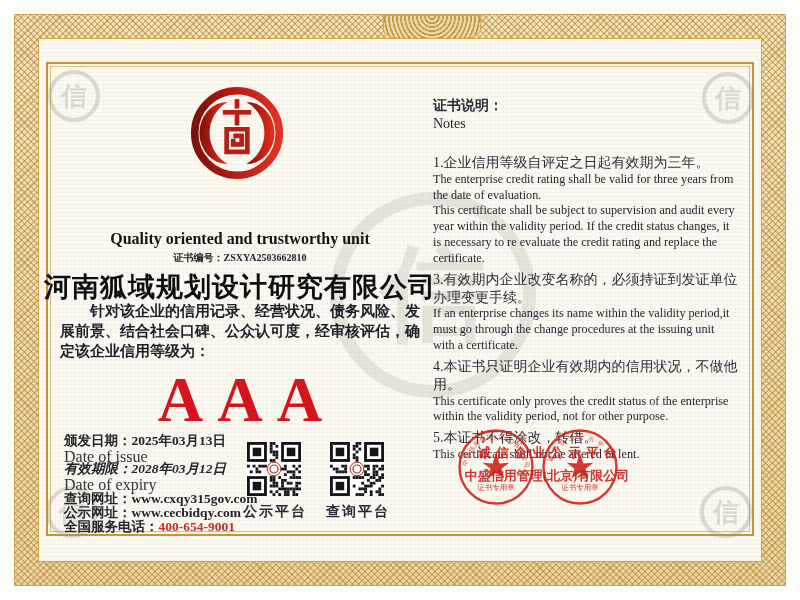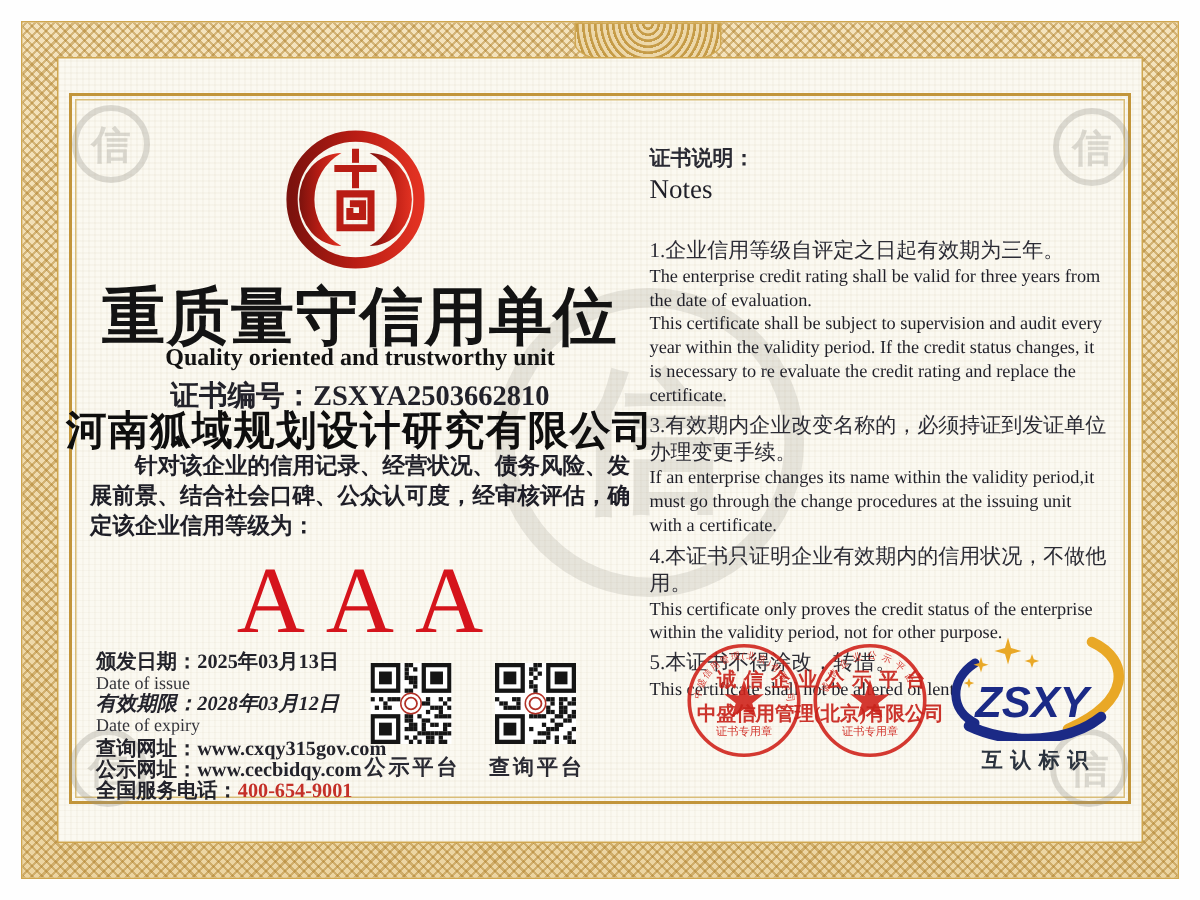--- a/index.html
+++ b/index.html
@@ -28,35 +28,35 @@
   .wm-center{left:330px;top:192px;width:180px;height:180px;border-width:13px;font-size:104px;
       color:rgba(150,146,136,.20);border-color:rgba(150,146,136,.20);}
   .wm-sm{width:44px;height:44px;border-width:4px;font-size:26px;
       color:rgba(152,148,140,.32);border-color:rgba(152,148,140,.32);}
   
   .content{position:absolute;inset:0;z-index:2;}
   .abs{position:absolute;}
   .ctr{text-align:center;}
   .title{left:52px;top:183px;width:376px;font-size:42px;font-weight:700;color:#131313;letter-spacing:1px;}
   .subtitle{left:52px;top:230px;width:376px;font-size:16px;font-weight:700;color:#131313;}
-  .certno{left:52px;top:251px;width:376px;font-size:19px;font-weight:700;color:#22222a;}
+  .certno{left:52px;top:251px;width:376px;font-size:10px;font-weight:700;color:#22222a;}
   .company{left:40px;top:269px;width:400px;font-size:27px;font-weight:700;color:#0e0e0e;letter-spacing:1px;}
   .bodytxt{left:60px;top:302px;width:360px;font-size:15px;line-height:1.32;color:#1e1e27;
            font-weight:600;text-indent:2em;text-align:justify;}
-  .rating{left:52px;top:364px;width:376px;font-size:63px;font-weight:400;color:#d5141c;
+  .rating{left:52px;top:364px;width:376px;font-size:63px;font-weight:700;color:#d5141c;
           letter-spacing:14px;text-indent:14px;}
   .zh13{font-size:13.5px;font-weight:700;color:#23232b;}
-  .en11{font-size:12px;color:#33333a;text-align:center;}
+  .en11{font-size:16px;color:#33333a;text-align:center;}
   .redval{color:#c43028;}
   .qrbox{width:54px;height:54px;background:#fff;}
   .qrlabel{width:70px;font-size:14px;font-weight:700;color:#2a2a33;letter-spacing:2px;}
   
   .notes{left:433px;top:97px;width:305px;}
   .notes .nt-zh{font-size:14px;font-weight:700;color:#2a2a33;margin:0;}
-  .notes .nt-en{font-size:18px;color:#1f1f28;margin:1px 0 22px 0;}
+  .notes .nt-en{font-size:14px;color:#1f1f28;margin:1px 0 22px 0;}
   .notes p{margin:0;}
   .notes .i-zh{font-size:14px;font-weight:400;color:#2b2b34;line-height:1.27;margin-top:4px;}
   .notes .i-en{font-size:12.2px;color:#1f1f28;line-height:1.3;}
   
   .seals{left:446px;top:420px;width:202px;height:96px;z-index:3;}
   .seal-svg{position:absolute;top:6px;}
   .overlay1{position:absolute;left:10px;top:24px;width:188px;text-align:center;font-size:13px;
             font-weight:700;color:#c8241c;letter-spacing:5px;opacity:.92;}
   .overlay2{position:absolute;left:0px;top:47px;width:202px;text-align:center;font-size:13px;
             font-weight:700;color:#c8241c;letter-spacing:0px;opacity:.92;}
@@ -101,21 +101,20 @@
         <g stroke="#b91d14" stroke-width="5" fill="none">
           <path d="M50 14 V 24"></path>
             <path d="M35 28 H 65"></path>
             <path d="M50 28 V 42"></path>
           <path d="M39 46 H 61 V 70 H 39 Z"></path>
             <path d="M46 53 H 55 V 62 H 46 V 56"></path>
         </g>
       </svg>
     </div>
 
-    <div class="abs ctr title">重质量守信用单位</div>
     <div class="abs ctr subtitle">Quality oriented and trustworthy unit</div>
     <div class="abs ctr certno">
       <span>证书编号：</span><span>ZSXYA2503662810</span>
     </div>
     <div class="abs ctr company">河南狐域规划设计研究有限公司</div>
     <div class="abs bodytxt">针对该企业的信用记录、经营状况、债务风险、发展前景、结合社会口碑、公众认可度，经审核评估，确定该企业信用等级为：</div>
     <div class="abs ctr rating">AAA</div>
 
     <div class="abs zh13" style="left:64px;top:432px;">颁发日期：2025年03月13日</div>
     <div class="abs en11" style="left:64px;top:448px;">Date of issue</div>
@@ -342,29 +341,14 @@
           </defs>
         <circle cx="40" cy="41" r="36.5" fill="none" stroke="#cf241c" stroke-width="2.4" opacity=".9"></circle>
         <polygon points="40,27 43.4,37.6 53.3,36.7 45.5,42.8 48.2,52.3 40,46.8 31.8,52.3 34.5,42.8 26.7,36.7 36.6,37.6" fill="#cf241c" opacity=".9"></polygon>
         <text font-size="6.4" fill="#cf241c" letter-spacing="3" opacity=".9"><textPath href="#arcB" startOffset="6">诚信企业公示平台</textPath></text>
         <text x="40" y="64" font-size="7.5" fill="#cf241c" text-anchor="middle" opacity=".9">证书专用章</text>
       </svg>
       <div class="overlay1">诚信企业公示平台</div>
       <div class="overlay2">中盛信用管理(北京)有限公司</div>
     </div>
 
-    <div class="abs zsxy">
-      <svg width="124" height="70" viewBox="0 0 124 70">
-        <path d="M 100 4 C 126 16 126 44 84 62" fill="none" stroke="#e9a826" stroke-width="7" stroke-linecap="round"></path>
-        <path d="M 22 18 C 4 30 6 50 22 58" fill="none" stroke="#1b2a86" stroke-width="6" stroke-linecap="round"></path>
-        <path d="M 18 60 C 48 74 86 70 106 54" fill="none" stroke="#1b2a86" stroke-width="7" stroke-linecap="round"></path>
-        <text x="60" y="54" text-anchor="middle" font-size="29" font-weight="bold" font-style="italic" font-family="Liberation Sans, sans-serif" fill="#1b2a86">ZSXY</text>
-        <g fill="#e9a826">
-          <path d="M44 1 L46 8 L53 10 L46 12 L44 19 L42 12 L35 10 L42 8 Z"></path>
-          <path d="M26 14 L27.2 18 L31 19.2 L27.2 20.4 L26 24.4 L24.8 20.4 L21 19.2 L24.8 18 Z"></path>
-          <path d="M60 12 L61.2 15.5 L64.8 16.7 L61.2 17.9 L60 21.4 L58.8 17.9 L55.2 16.7 L58.8 15.5 Z"></path>
-          <path d="M18 28 L18.9 30.5 L21.5 31.4 L18.9 32.3 L18 34.8 L17.1 32.3 L14.5 31.4 L17.1 30.5 Z"></path>
-        </g>
-      </svg>
-      <div class="zsxy-caption">互认标识</div>
-    </div>
   </div>
 </div>
 
 </body></html>

